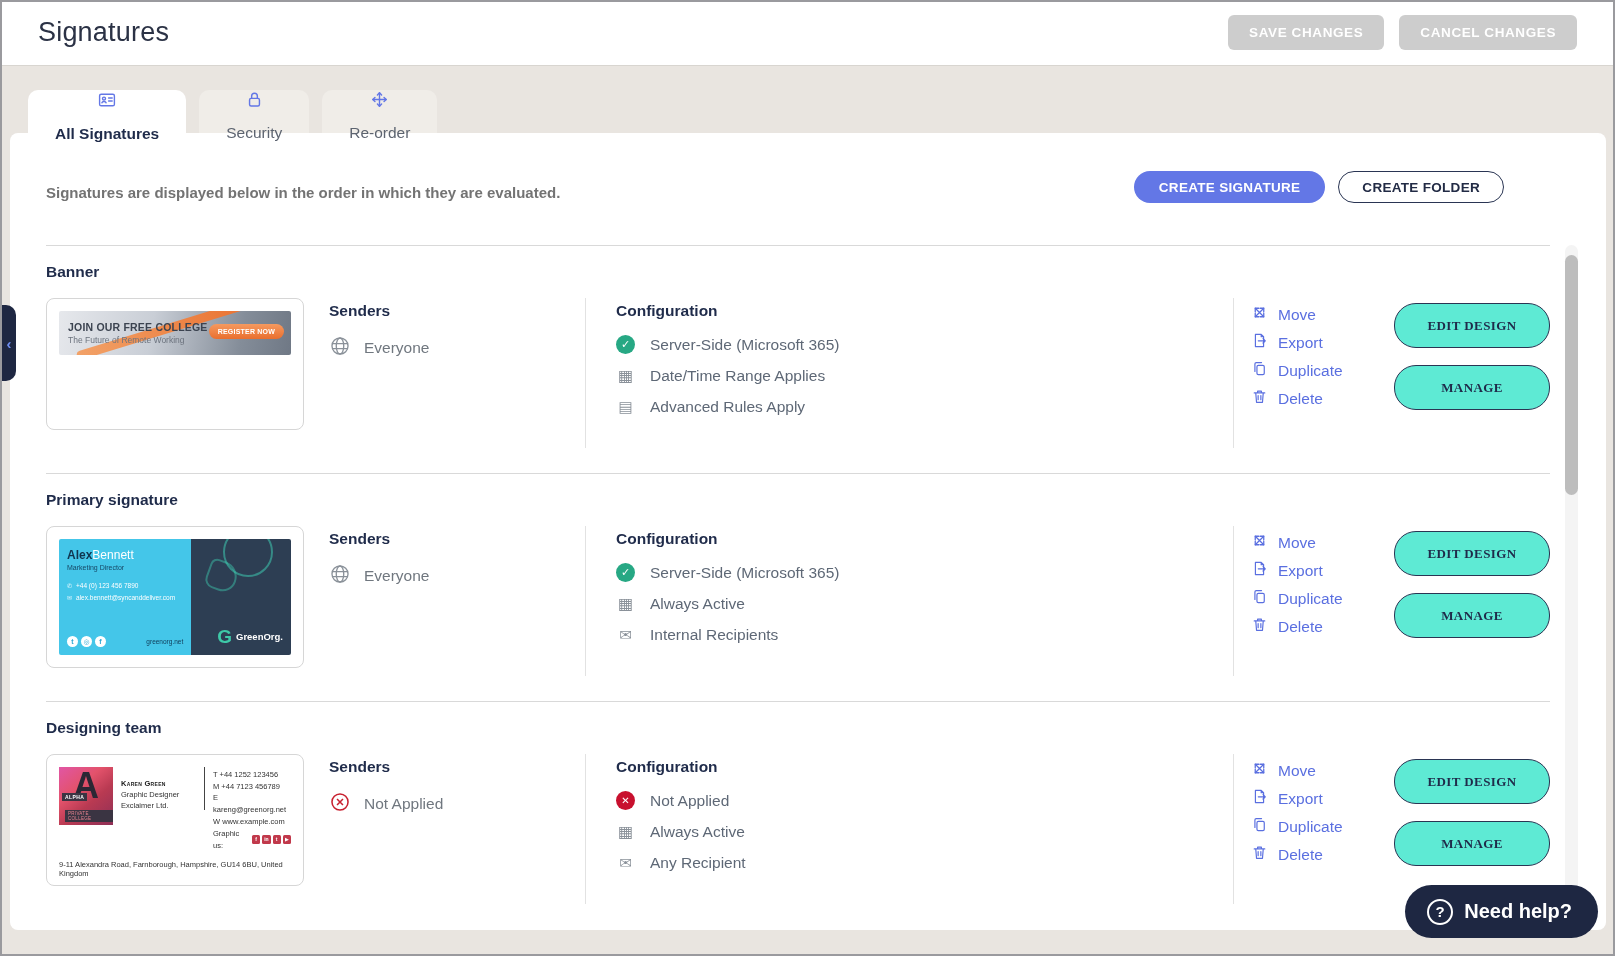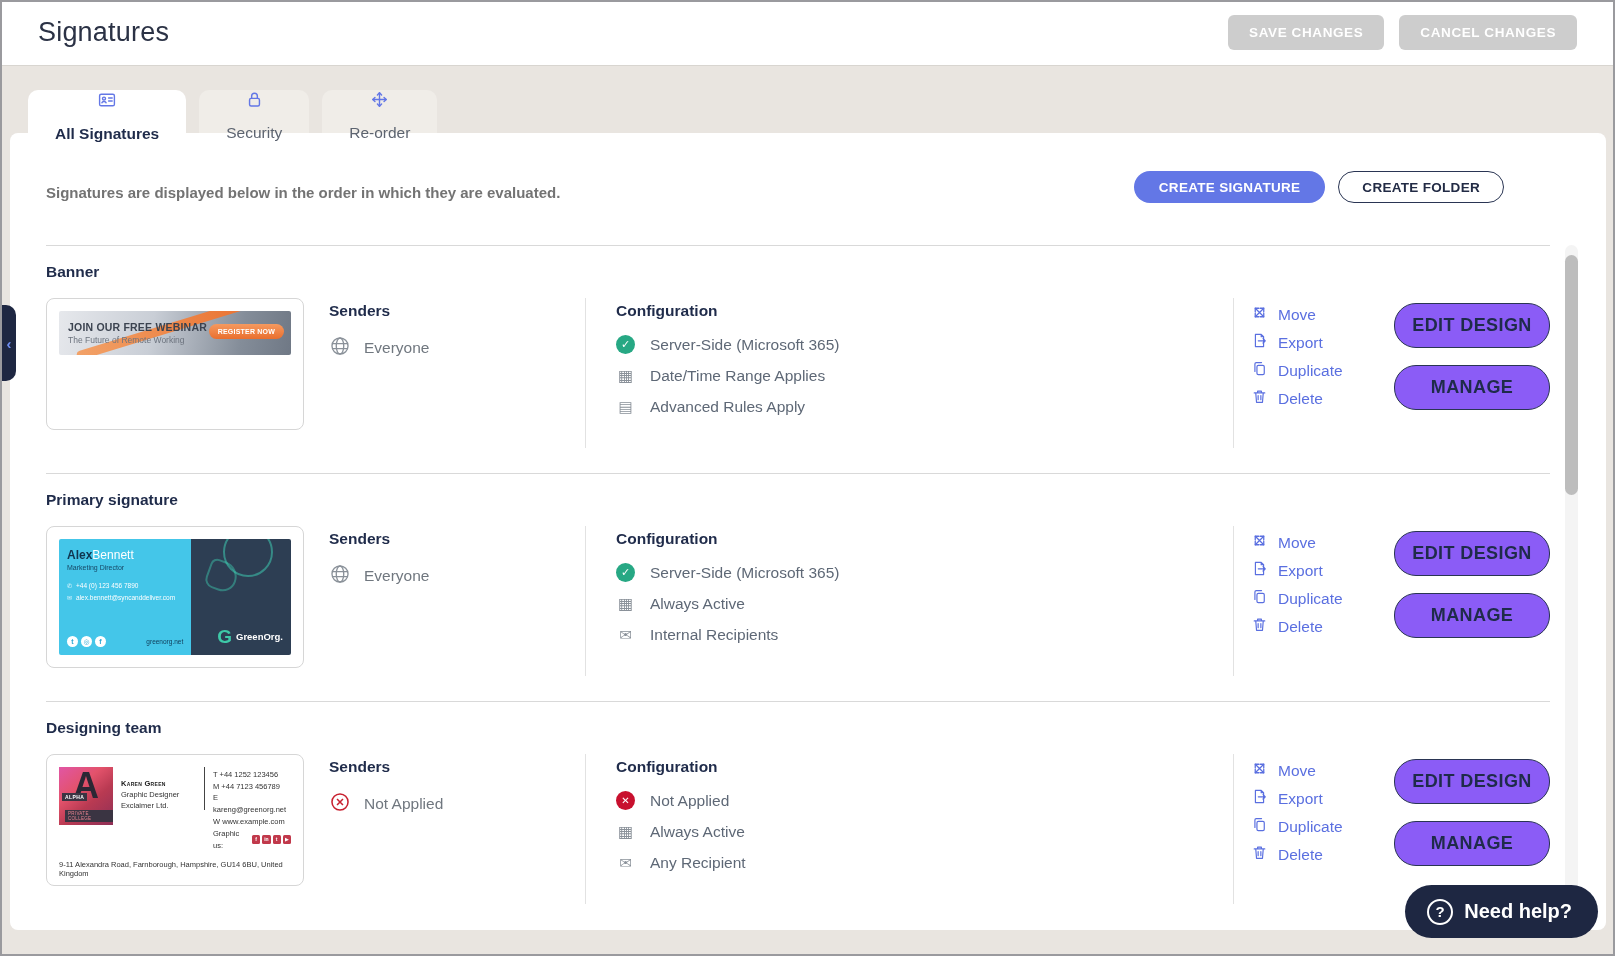--- a/index.html
+++ b/index.html
@@ -54,21 +54,21 @@
   .cfg-icon[data-icon="calendar"]::after{content:"▦";}
   .cfg-icon[data-icon="envelope"]{color:#8a9199;font-size:15px;border-radius:0;}
   .cfg-icon[data-icon="envelope"]::after{content:"✉";}
   .cfg-icon[data-icon="rules"]{color:#8a9199;font-size:15px;border-radius:0;}
   .cfg-icon[data-icon="rules"]::after{content:"▤";}
 
   .col-actions{width:110px;flex:none;padding-left:17px;padding-top:6px;display:flex;flex-direction:column;gap:7px;}
   .action-link{display:flex;align-items:center;gap:10px;color:#5a6fe0;font-size:15.5px;cursor:pointer;white-space:nowrap;}
   .action-link svg{flex:none;}
   .col-buttons{margin-left:auto;display:flex;flex-direction:column;gap:17px;padding-top:5px;}
-  .btn-row{width:156px;height:45px;border-radius:22px;border:1.5px solid #2a3553;background:#8b5cf6;color:#1f2b4a;font-size:18px;font-weight:bold;letter-spacing:.4px;font-family:Liberation Sans, sans-serif;cursor:pointer;}
+  .btn-row{width:156px;height:45px;border-radius:22px;border:1.5px solid #2a3553;background:#5eead4;color:#1f2b4a;font-size:13px;font-weight:bold;letter-spacing:.4px;font-family:Liberation Serif, serif;cursor:pointer;}
 
   
   .banner-img{height:44px;border-radius:2px;background:linear-gradient(100deg,#e6e8ec 0%,#c9ced6 40%,#848d99 78%,#6f7885 100%);position:relative;overflow:hidden;display:flex;align-items:center;padding:0 9px;box-sizing:border-box;}
   .banner-swoosh{position:absolute;width:190px;height:9px;background:linear-gradient(90deg,#f2a268,#e96f2e);transform:rotate(-17deg);right:28px;top:13px;border-radius:4px;}
   .banner-text{position:relative;z-index:2;}
   .banner-headline{font-size:10.5px;font-weight:bold;color:#3b4350;letter-spacing:.2px;}
   .banner-subline{font-size:8.5px;color:#6c737e;margin-top:2px;}
   .banner-cta{position:absolute;right:7px;top:13px;z-index:3;background:linear-gradient(#f5995f,#e96f2e);color:#fff;font-size:7px;font-weight:bold;padding:4px 9px;border-radius:9px;letter-spacing:.2px;}
 
   
@@ -221,21 +221,21 @@
     <div class="sections">
 
       <section class="sec">
         <h3 class="sec-title">Banner</h3>
         <div class="row">
           <div class="thumb-wrap">
             <div class="thumb-card">
               <div class="banner-img">
                 <div class="banner-swoosh"></div>
                 <div class="banner-text">
-                  <div class="banner-headline">JOIN OUR FREE WEBINAR</div>
+                  <div class="banner-headline">JOIN OUR FREE COLLEGE</div>
                   <div class="banner-subline">The Future of Remote Working</div>
                 </div>
                 <div class="banner-cta">REGISTER NOW</div>
               </div>
             </div>
           </div>
           <div class="col-senders">
             <div class="col-heading">Senders</div>
             <div class="sender-item">
               <span><svg width="22" height="22">

